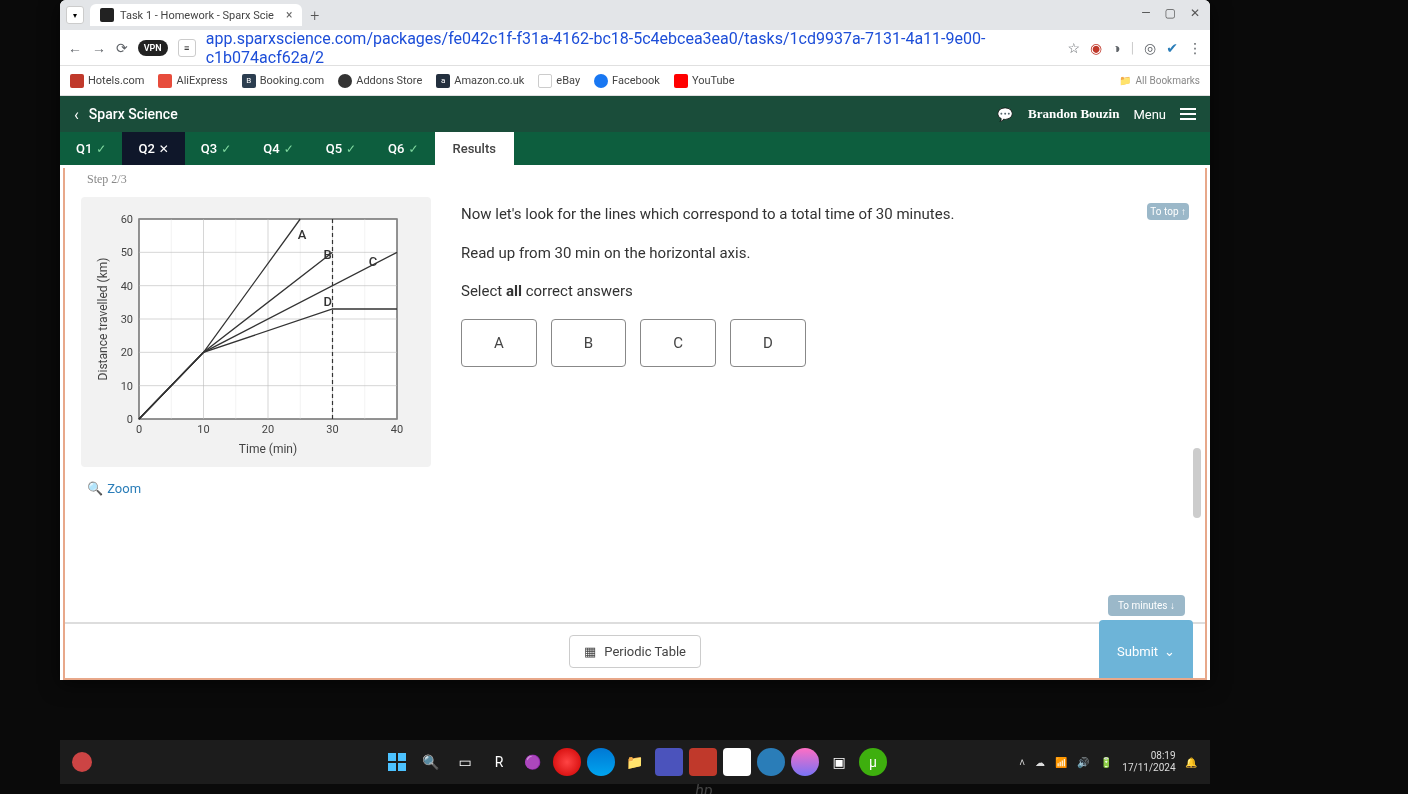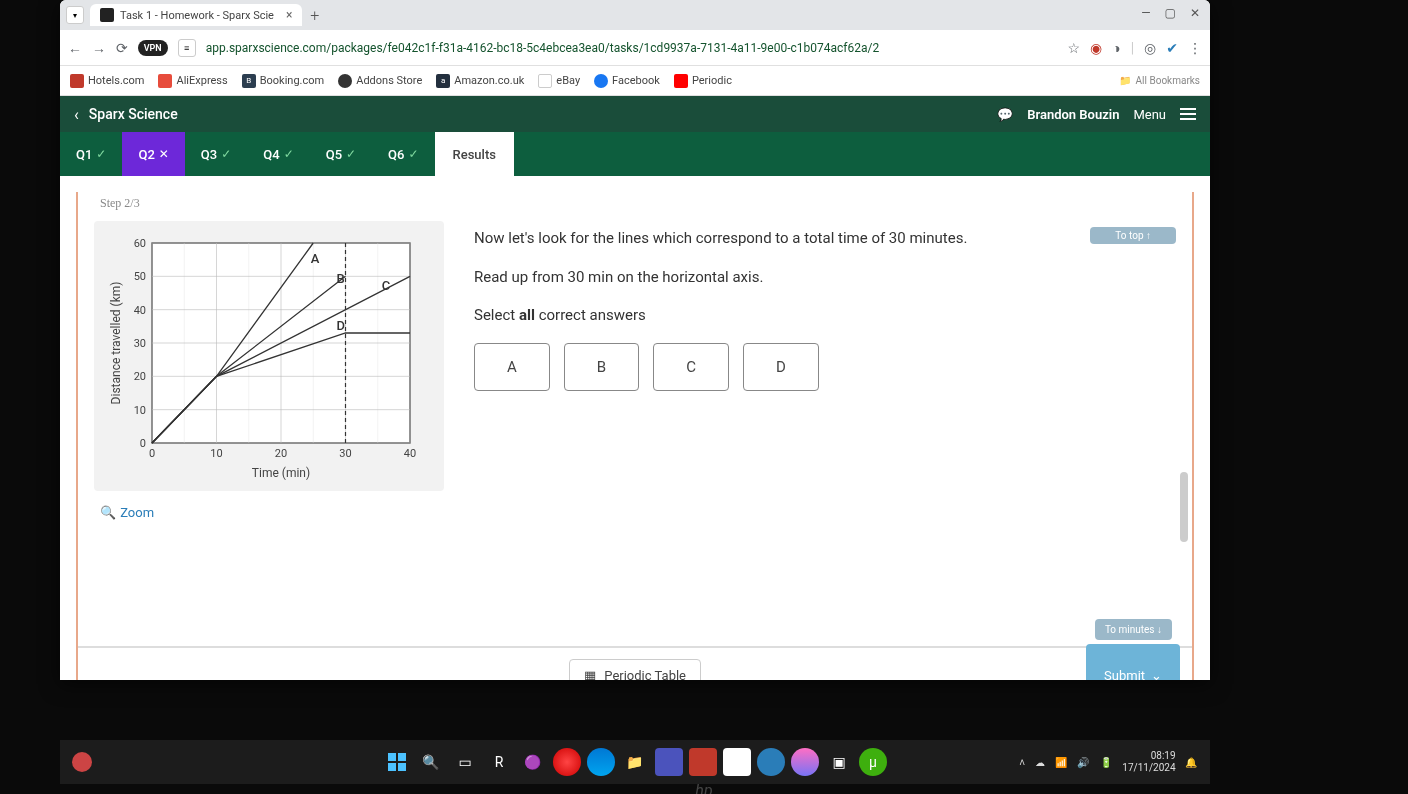--- a/index.html
+++ b/index.html
@@ -13,60 +13,60 @@
 .tab { background: #fff; border-radius: 6px 6px 0 0; padding: 4px 10px; display: flex; align-items: center; gap: 6px; font-size: 11px; color: #444; }
 .tab-favicon { width: 14px; height: 14px; background: #222; border-radius: 2px; }
 .tab-close { font-size: 12px; color: #666; margin-left: 6px; }
 .new-tab { margin-left: 8px; color: #555; font-size: 16px; font-weight: 300; }
 
 
 .url-bar { height: 36px; background: #fff; display: flex; align-items: center; padding: 0 8px; gap: 10px; border-bottom: 1px solid #e0e0e0; }
 .nav-icon { color: #5f6368; font-size: 14px; cursor: pointer; }
 .vpn-badge { background: #222; color: #fff; font-size: 9px; padding: 3px 6px; border-radius: 10px; font-weight: 600; }
 .site-info { width:18px; height:18px; border:1px solid #ccc; border-radius:3px; display:flex; align-items:center; justify-content:center; font-size:9px; }
-.url-text { font-size: 12px; color: #14532d; flex: 1; }
+.url-text { font-size: 16px; color: #1d4ed8; flex: 1; }
 .url-icons { display: flex; gap: 10px; align-items: center; color: #5f6368; font-size: 14px; }
 .win-ctrl { display: flex; gap: 14px; color: #555; font-size: 12px; position:absolute; top:6px; right:10px; }
 
 
 .bookmarks { height: 30px; background: #fff; display: flex; align-items: center; padding: 0 10px; gap: 14px; font-size: 11px; color: #444; border-bottom: 1px solid #e0e0e0; }
 .bm { display: flex; align-items: center; gap: 4px; cursor: pointer; }
 .bm-icon { width: 14px; height: 14px; border-radius: 2px; display: inline-block; }
 .all-bm { margin-left: auto; color: #888; font-size: 10px; display:flex; align-items:center; gap:4px; }
 
 
 .app-header { height: 36px; background: #1a4d3a; color: #fff; display: flex; align-items: center; padding: 0 14px; }
 .app-back { font-size: 16px; margin-right: 10px; cursor: pointer; }
 .app-title { font-size: 14px; font-weight: 500; }
 .app-right { margin-left: auto; display: flex; align-items: center; gap: 14px; font-size: 13px; }
 .menu-icon { display: flex; flex-direction: column; gap: 3px; }
 .menu-icon span { width: 16px; height: 2px; background: #fff; }
 
 
-.q-tabs { height: 44px; background: #0d5e3e; display: flex; align-items: stretch; }
+.q-tabs { height: 33px; background: #0d5e3e; display: flex; align-items: stretch; }
 .q-tab { padding: 0 16px; display: flex; align-items: center; gap: 4px; color: #fff; font-size: 13px; font-weight: 500; cursor: pointer; }
-.q-tab.wrong { background: #6d28d9; }
+.q-tab.wrong { background: #0f172a; }
 .q-check { color: #7fd89f; font-size: 12px; }
 .q-x { color: #fff; font-size: 12px; }
 .results-tab { background: #fff; color: #444; padding: 0 18px; display: flex; align-items: center; font-size: 13px; font-weight: 500; }
 
 
-.content { position: relative; padding: 0; flex: 1; background: #fff; overflow: hidden; height: calc(100% - 168px); border: 2px solid #e8a88a; border-top: none; margin: 16px; }
+.content { position: relative; padding: 0; flex: 1; background: #fff; overflow: hidden; height: calc(100% - 168px); border: 2px solid #e8a88a; border-top: none; margin: 3px; }
 .step-label { font-size: 12px; color: #888; padding: 4px 22px 0; font-family: cursive; }
 .content-body { display: flex; gap: 30px; padding: 10px 16px 0 16px; }
 
 
 .chart-panel { width: 350px; background: #f2f2f2; border-radius: 4px; padding: 12px 12px 8px 12px; position: relative; }
 .chart-svg { display: block; }
 .zoom-btn { display: flex; align-items: center; gap: 4px; color: #2a7db8; font-size: 13px; cursor: pointer; margin-top: 14px; margin-left: 6px; }
 
 
 .question { flex: 1; padding-top: 6px; }
 .q-line { font-size: 15px; color: #333; margin-bottom: 16px; line-height: 1.5; }
-.to-top { background: #9bb8c9; color: #fff; font-size: 10px; padding: 3px 25px; border-radius: 4px; float: right; cursor: pointer; }
+.to-top { background: #9bb8c9; color: #fff; font-size: 10px; padding: 3px 3px; border-radius: 4px; float: right; cursor: pointer; }
 .to-bottom { background: #9bb8c9; color: #fff; font-size: 10px; padding: 5px 10px; border-radius: 4px; position: absolute; right: 20px; bottom: 62px; cursor: pointer; }
 .answers { display: flex; gap: 14px; margin-top: 8px; }
 .answer-btn { border: 1px solid #888; border-radius: 4px; padding: 14px 32px; font-size: 15px; color: #444; background: #fff; cursor: pointer; }
 
 
 .footer-bar { position: absolute; bottom: 0; left: 0; right: 0; height: 56px; background: #fff; border-top: 2px solid #ddd; display: flex; align-items: center; justify-content: center; }
 .periodic { border: 1px solid #ccc; border-radius: 4px; padding: 8px 14px; font-size: 13px; color: #444; display: flex; align-items: center; gap: 8px; cursor: pointer; }
 .submit { position: absolute; right: 12px; background: #6db4d8; color: #fff; border-radius: 4px; padding: 24px 18px; font-size: 13px; cursor: not-allowed; display: flex; align-items: center; gap: 6px; }
 .scroll-ind { position: absolute; right: 4px; top: 280px; width: 8px; height: 70px; background: #ccc; border-radius: 4px; }
 
@@ -143,31 +143,31 @@
     <div class="bm">
         <span class="bm-icon" style="background:#fff;border:1px solid #ccc;"></span>
         <span>eBay</span>
       </div>
     <div class="bm">
         <span class="bm-icon" style="background:#1877f2;border-radius:50%;"></span>
         <span>Facebook</span>
       </div>
     <div class="bm">
         <span class="bm-icon" style="background:#ff0000;"></span>
-        <span>Periodic</span>
+        <span>YouTube</span>
       </div>
     <div class="all-bm">📁 <span>All Bookmarks</span></div>
   </div>
 
   <div class="app-header">
     <span class="app-back">‹</span>
     <span class="app-title">Sparx Science</span>
     <div class="app-right">
       <span>💬</span>
-      <span style="font-weight:600;">Brandon Bouzin</span>
+      <span style="font-weight:600;font-family:Liberation Serif, serif;">Brandon Bouzin</span>
       <span>Menu</span>
       <span class="menu-icon">
           <span></span>
           <span></span>
           <span></span>
         </span>
     </div>
   </div>
 
   <div class="q-tabs">

